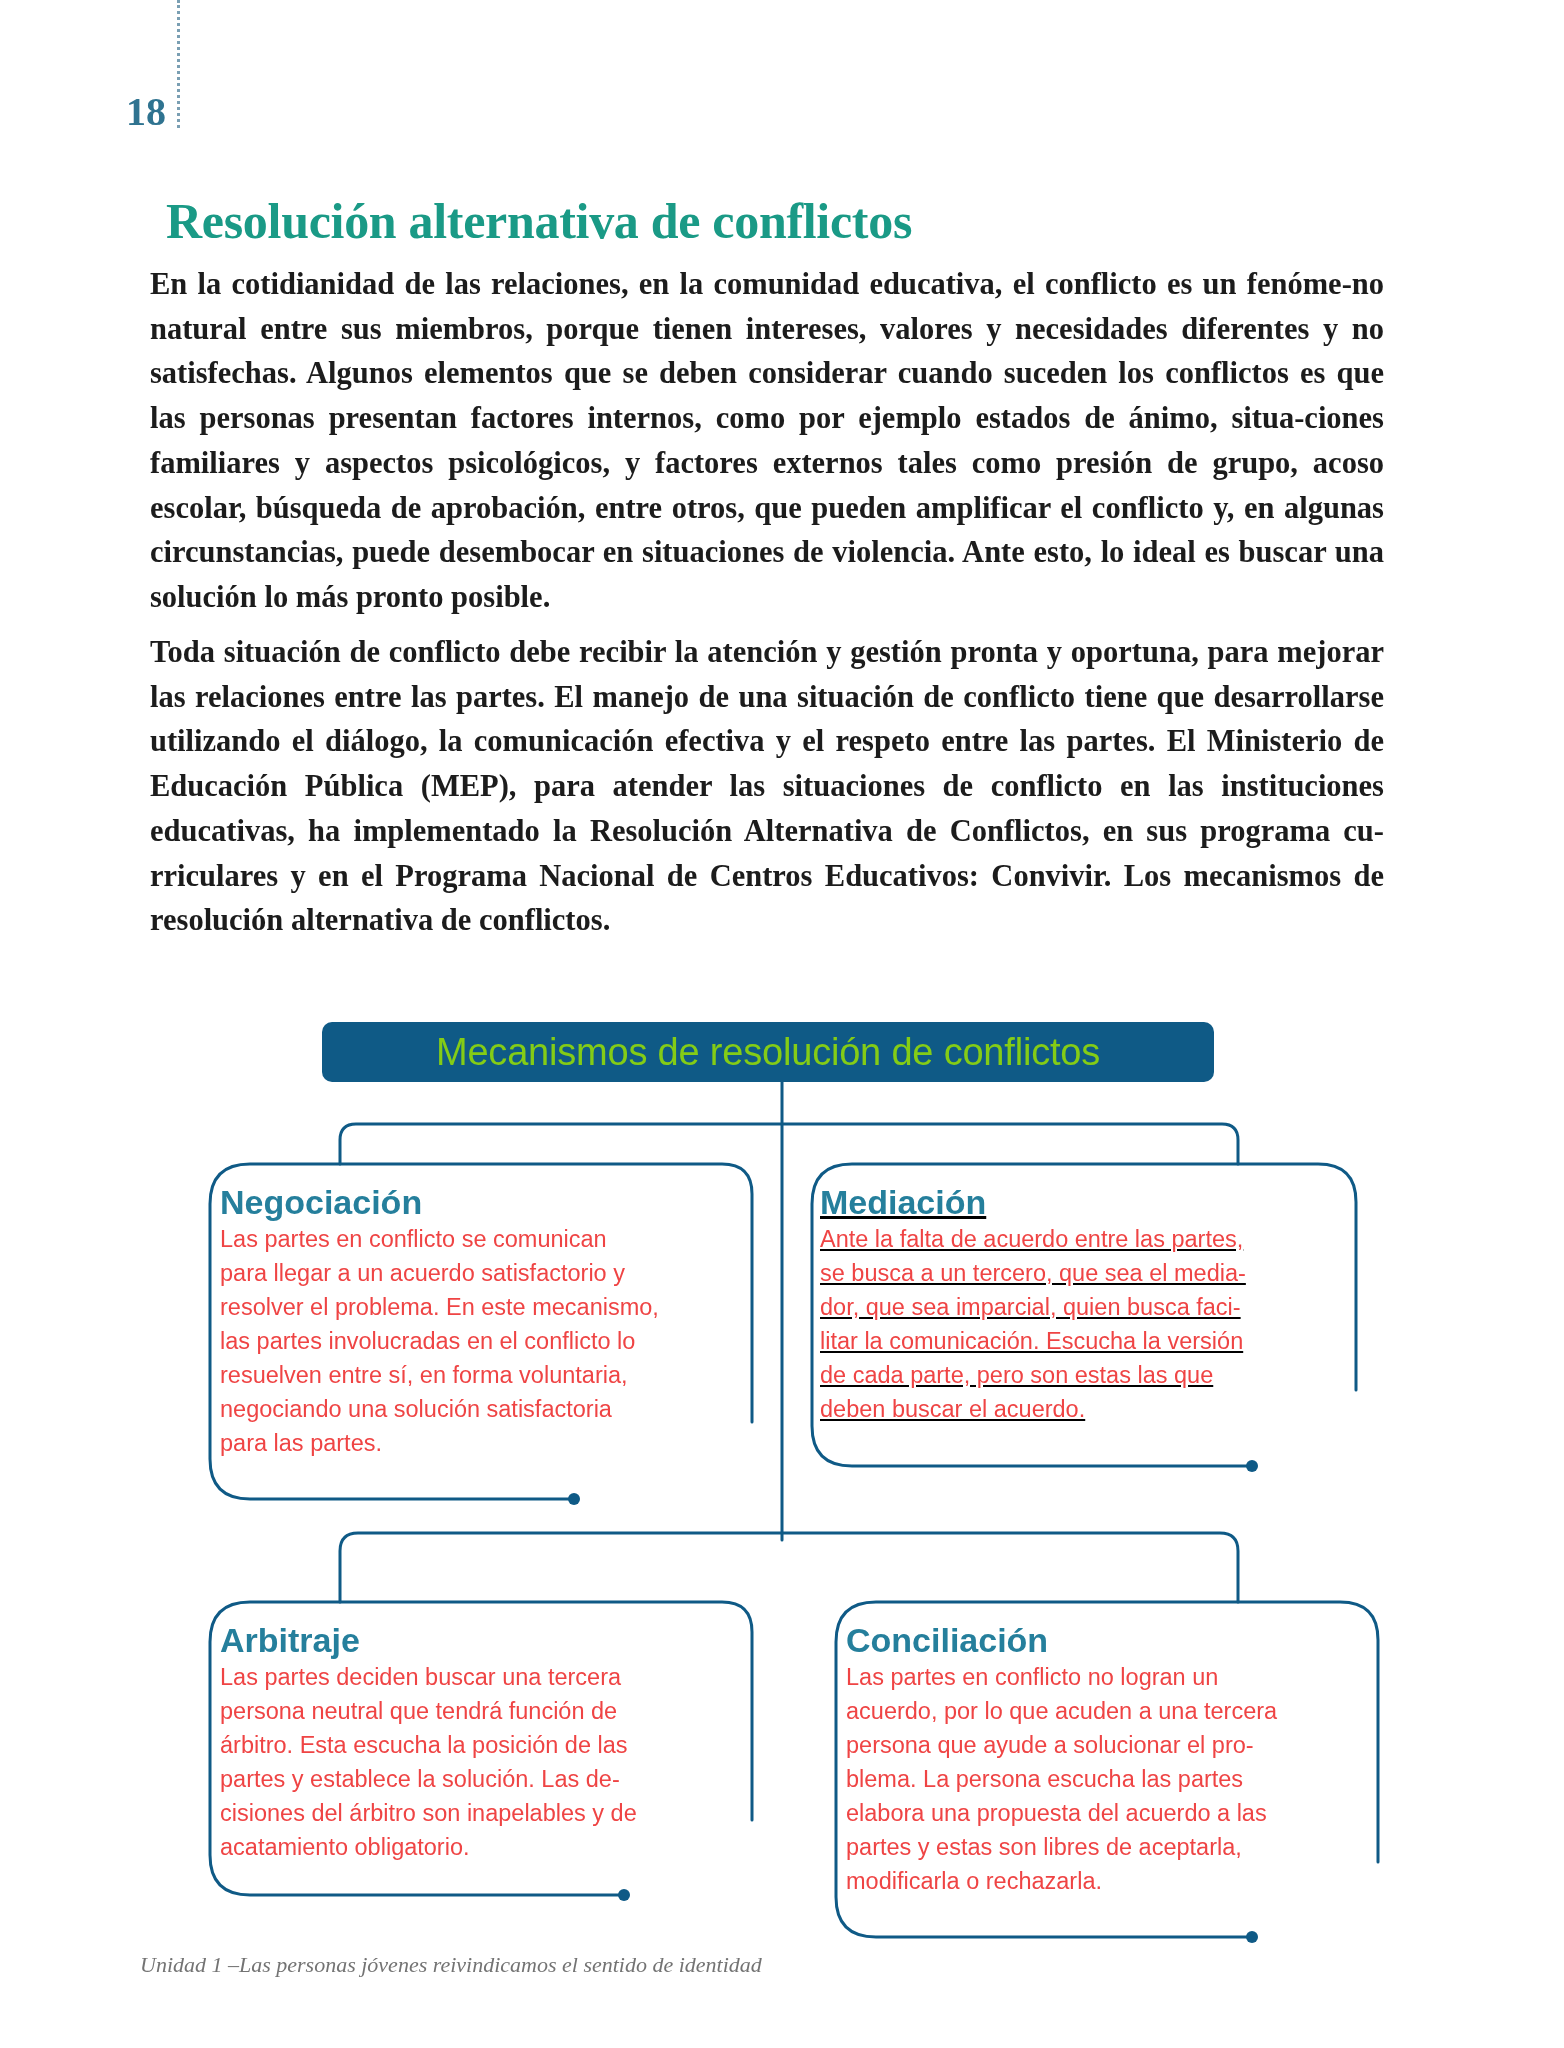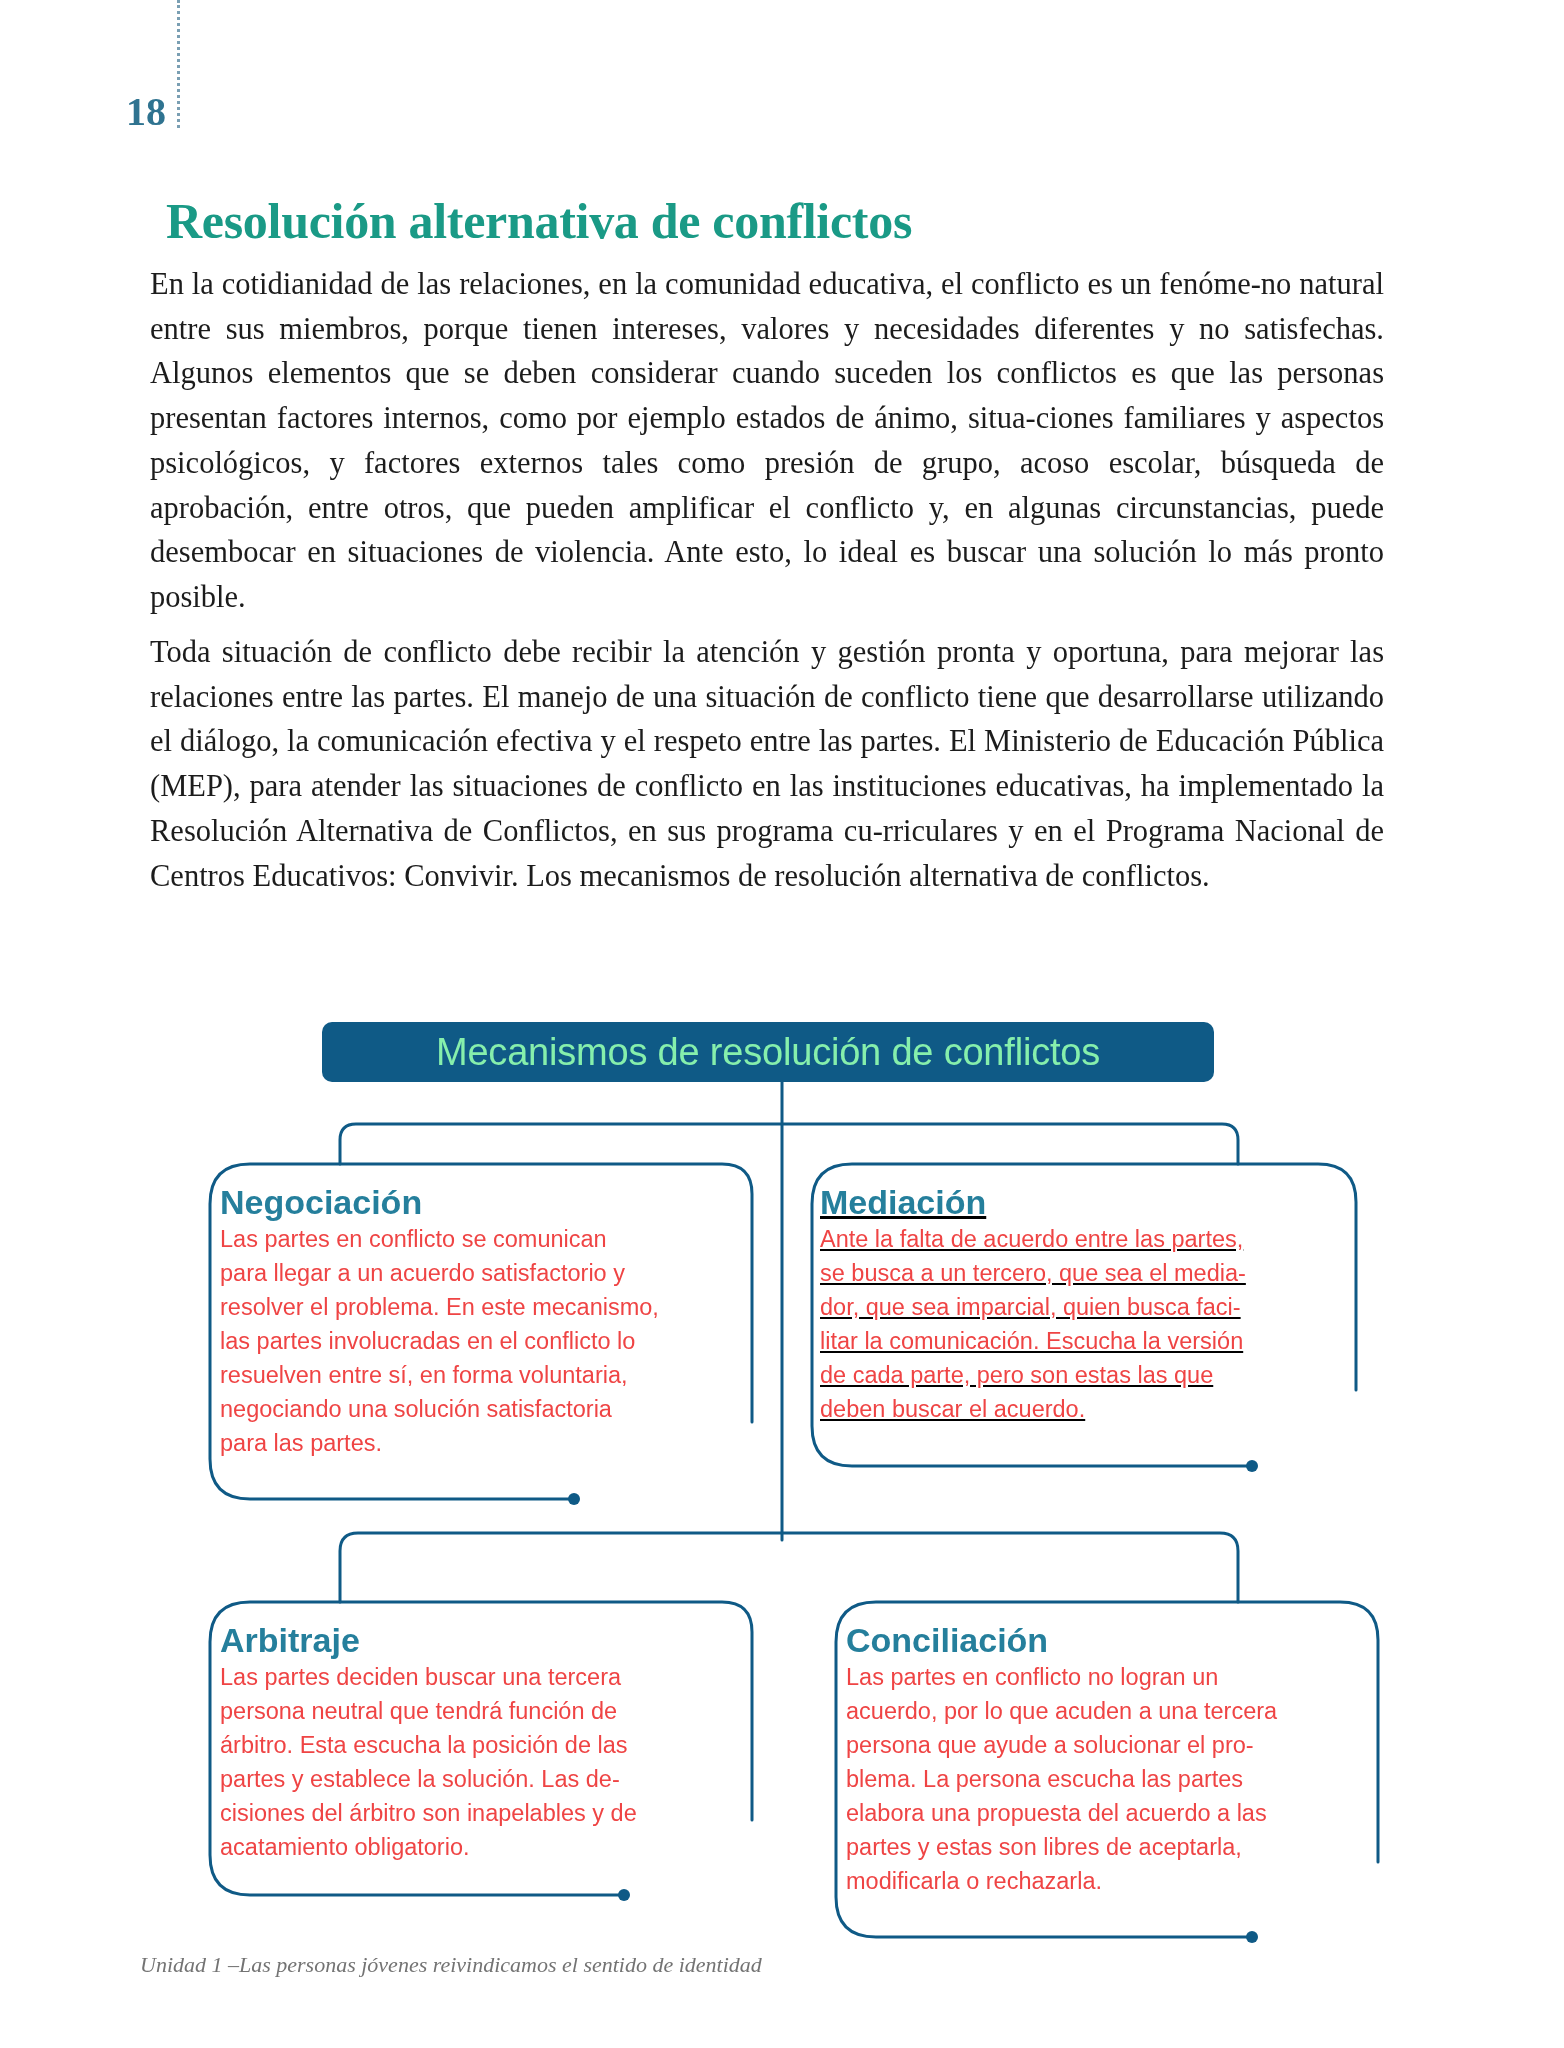--- a/index.html
+++ b/index.html
@@ -17,33 +17,33 @@
   }
   .section-title {
     position: absolute; left: 150px; top: 176px; margin: 16px;
     font-family: "Liberation Serif", "DejaVu Serif", serif;
     font-weight: bold; font-size: 50px; color: #1a9a86; letter-spacing: -0.3px;
   }
   .body-text {
     position: absolute; left: 150px; width: 1234px; margin: 0;
     font-family: "Liberation Serif", "DejaVu Serif", serif;
     font-size: 30.5px; line-height: 44.7px; color: #1c1c1c;
-    text-align: justify; hyphens: manual;
+    text-align: justify; hyphens: manual; font-weight: bold;
   }
   .p1 { top: 262px; }
   .p2 { top: 630px; }
 
   svg.diagram-lines { position: absolute; left: 0; top: 0; width: 1564px; height: 2048px; pointer-events: none; }
 
   .diagram-title {
     position: absolute; left: 322px; top: 1022px; width: 892px; height: 60px;
     background: #0f5a86; border-radius: 10px;
     display: flex; align-items: center; justify-content: center;
     font-family: "Liberation Sans", "DejaVu Sans", sans-serif;
-    font-size: 38px; color: #86efac; letter-spacing: -0.2px;
+    font-size: 38px; color: #84cc16; letter-spacing: -0.2px;
   }
 
   .card {
     position: absolute; text-align: left;
     font-family: "Liberation Sans", "DejaVu Sans", sans-serif;
   }
   .card-title {
     font-size: 34px; font-weight: bold; color: #257f9c; line-height: 40px; margin: 0;
   }
   .card-text {

